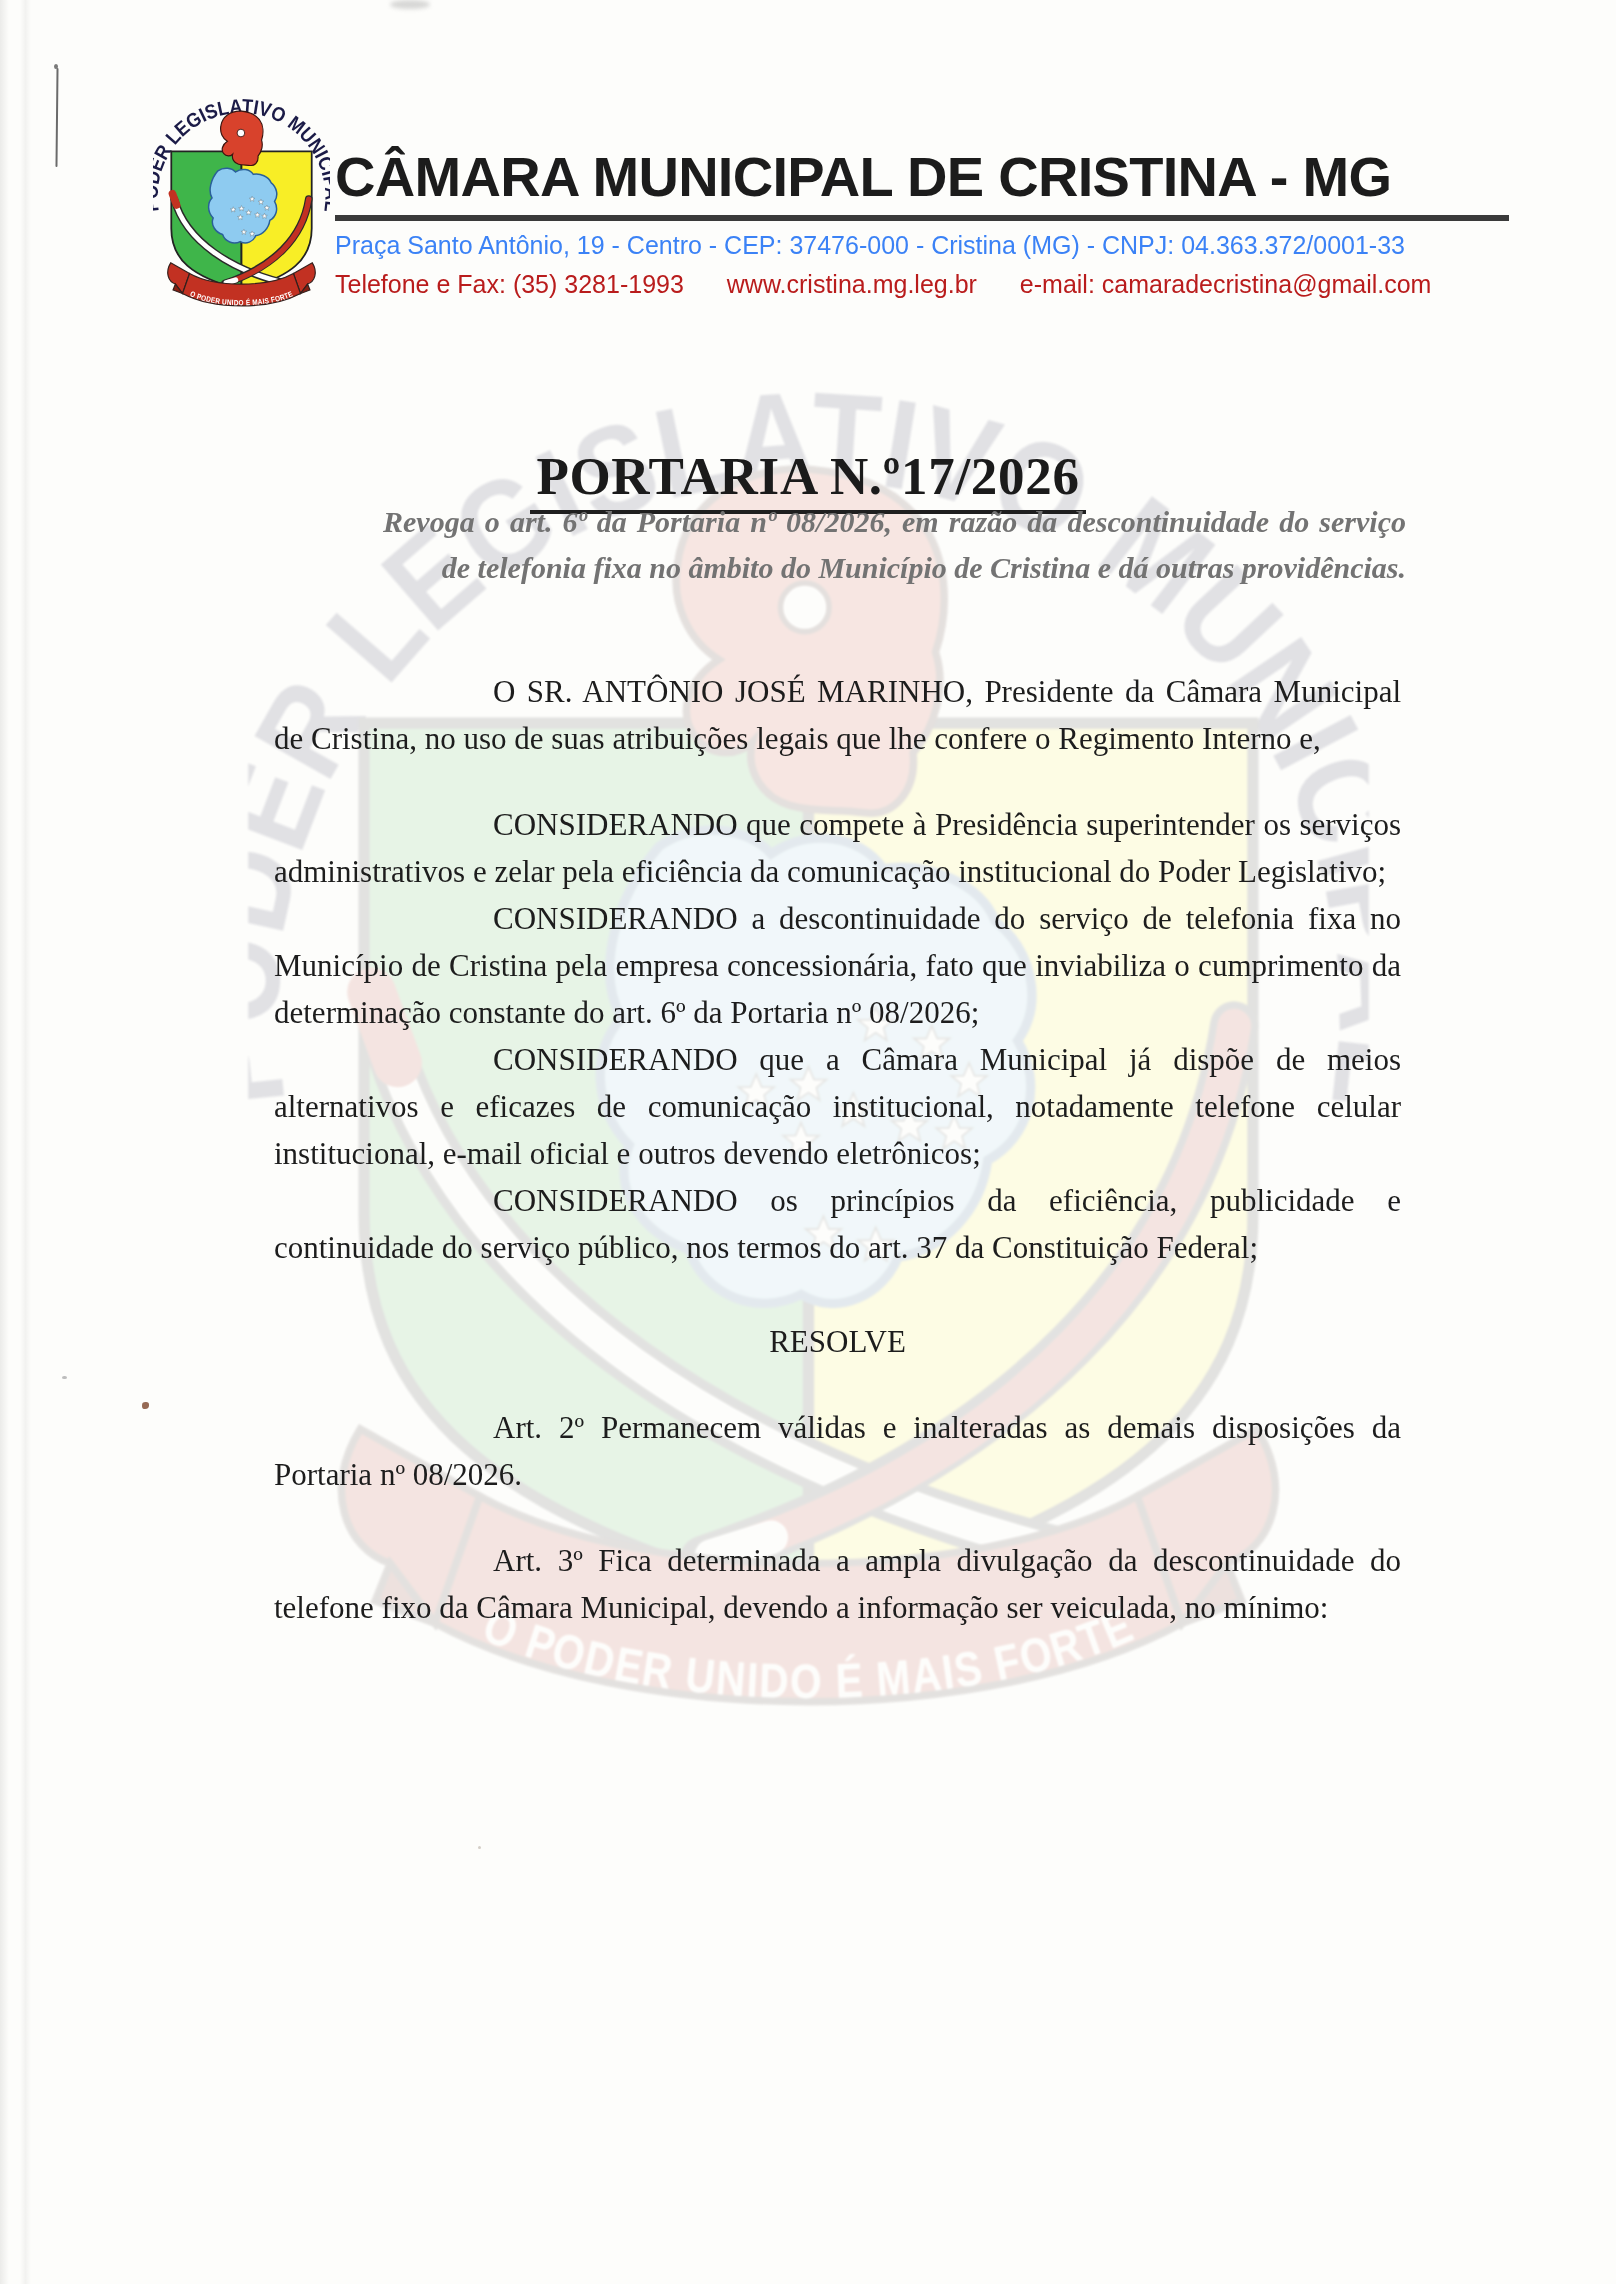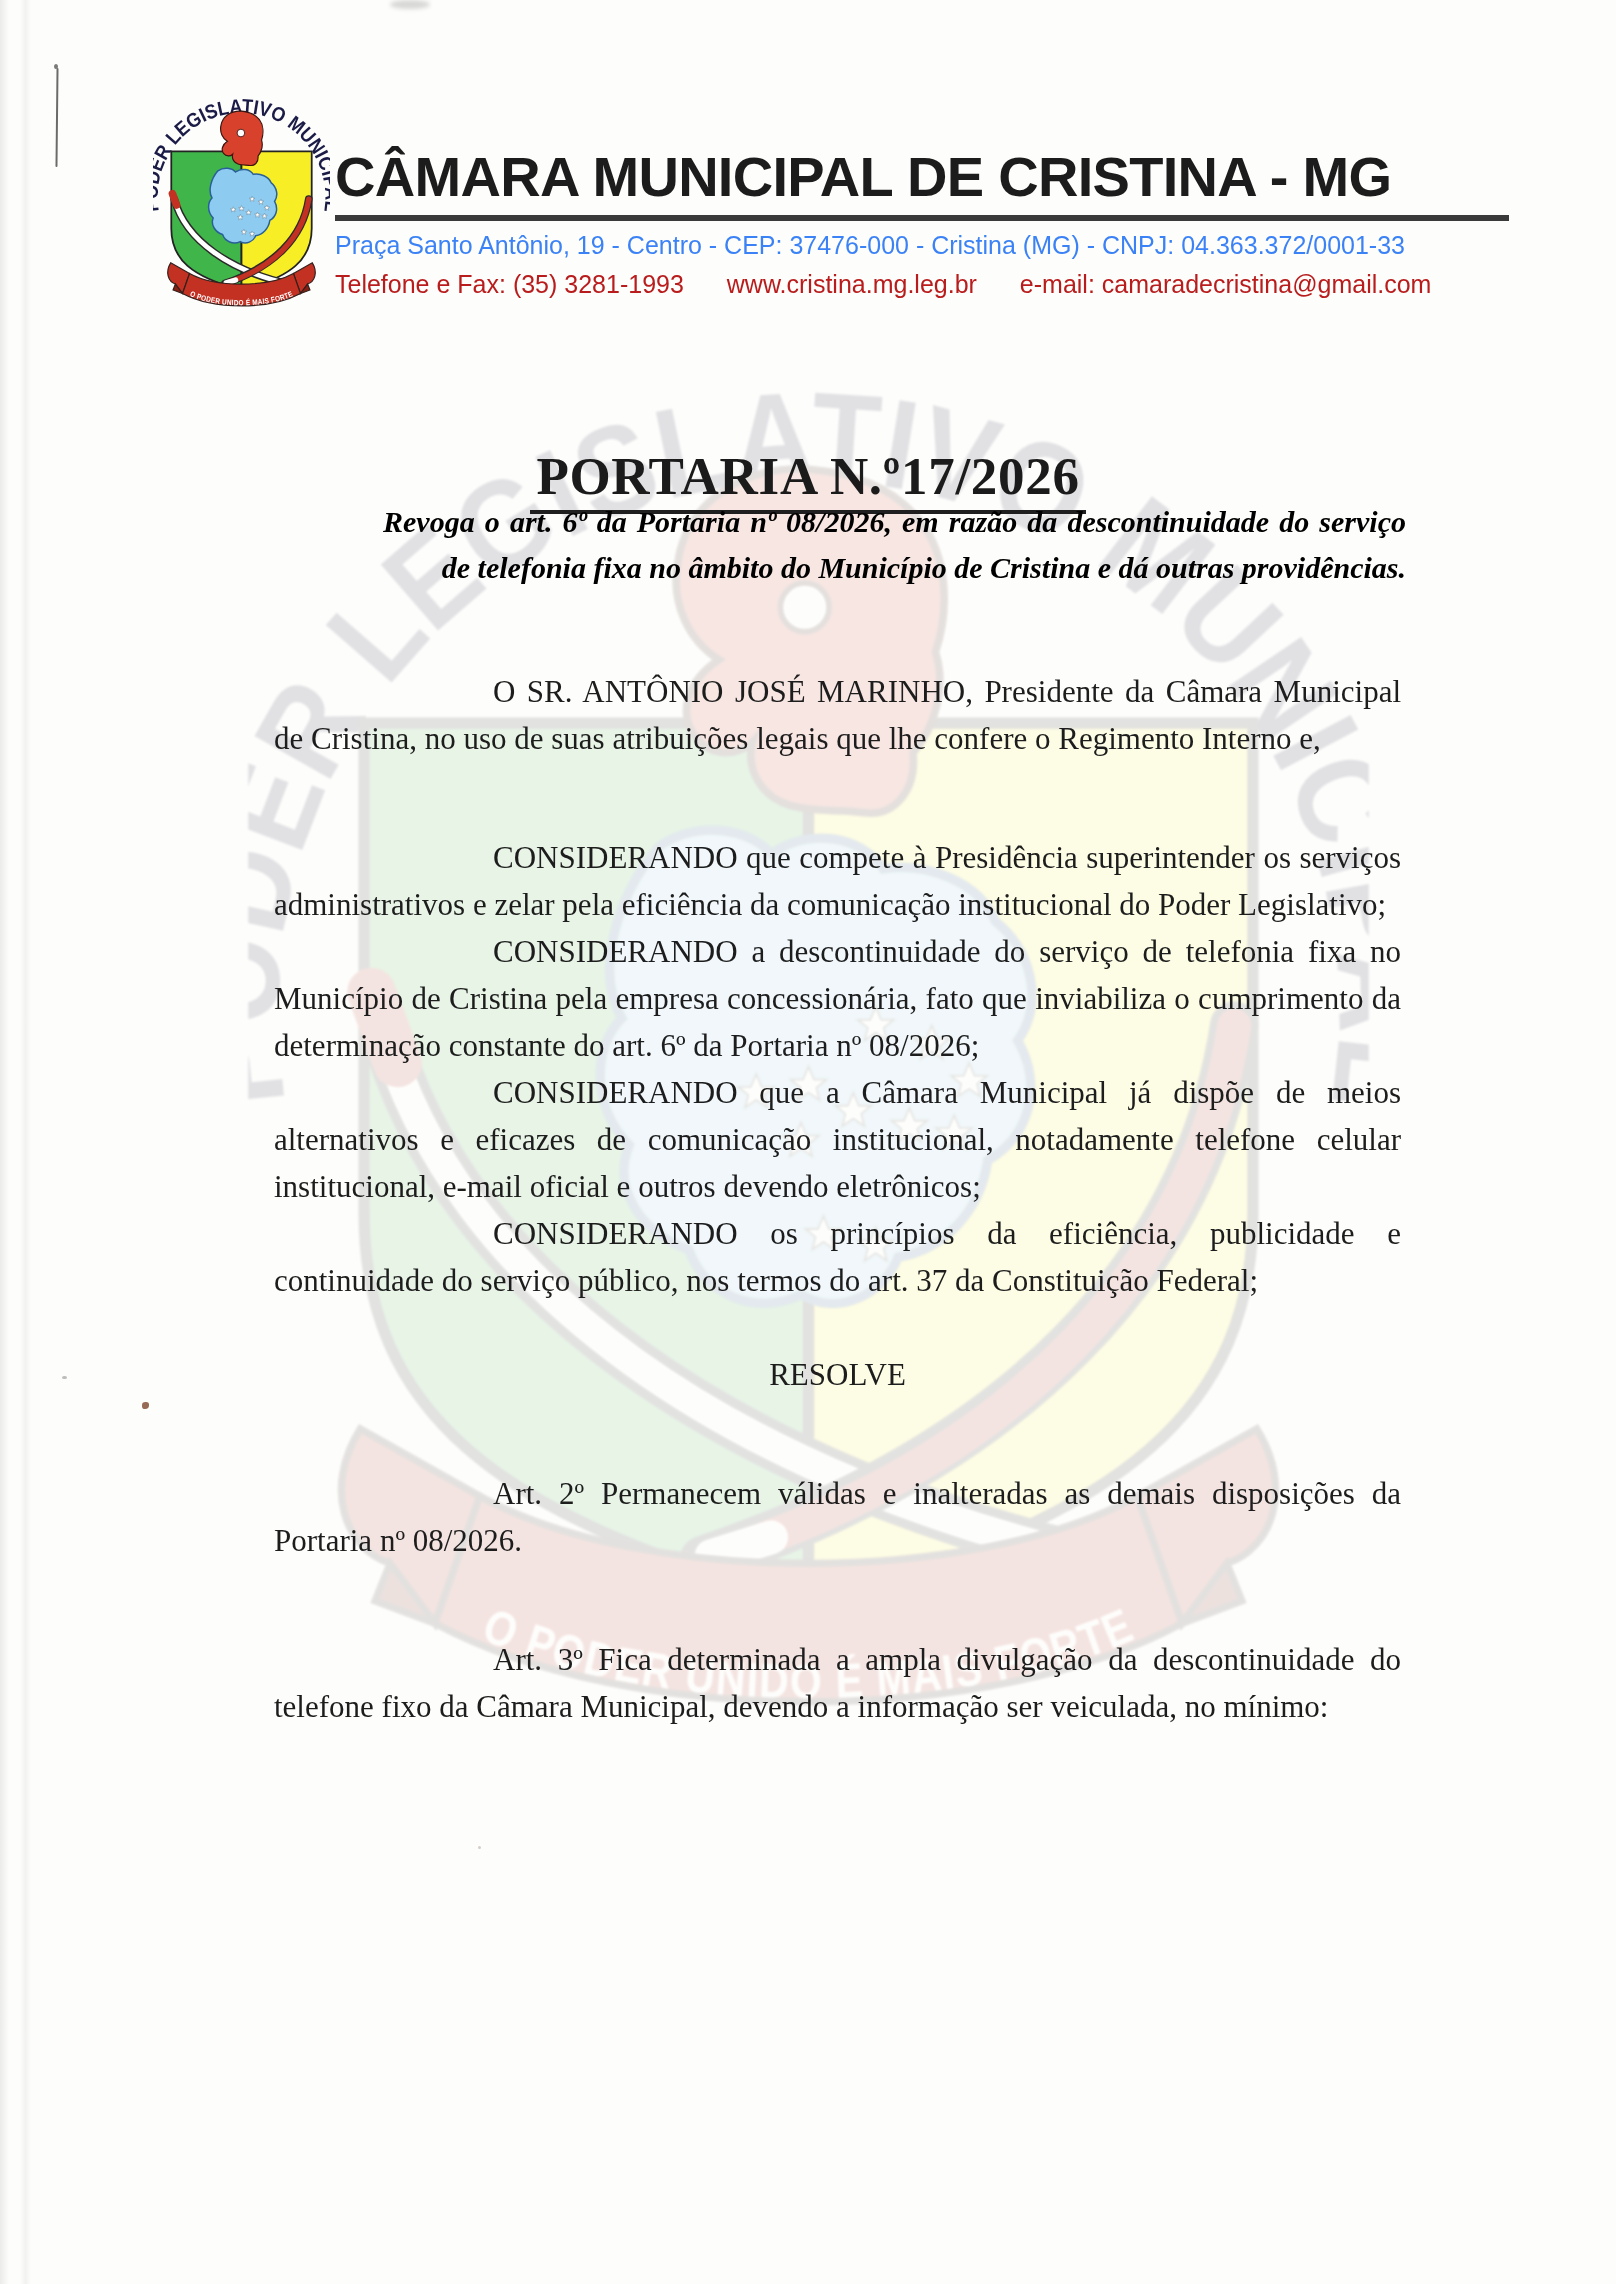--- a/index.html
+++ b/index.html
@@ -35,26 +35,26 @@
     margin-top:9.8px;white-space:nowrap;}
   .contact{font-family:"Liberation Sans",sans-serif;font-size:25px;color:#b91c1c;
     margin-top:10.4px;white-space:nowrap;}
   .contact .seg{display:inline-block;margin-right:36px;}
   .contact .seg:last-child{margin-right:0;}
   
   .doc-title-wrap{position:absolute;left:0;top:414px;width:1616px;text-align:center;}
   .doc-title{display:inline-block;font-weight:bold;font-size:53px;line-height:1;
     color:#1b1b1b;border-bottom:4.6px solid #1f1f1f;padding:0 6.5px 6.5px 6.5px;letter-spacing:0.7px;margin-top:36px;}
   .summary{position:absolute;left:383px;top:499px;width:1023px;
-    font-weight:bold;font-style:italic;font-size:30px;line-height:46px;color:#000000;
+    font-weight:bold;font-style:italic;font-size:30px;line-height:46px;color:#737373;
     text-align:justify;text-align-last:right;}
   .doc-body{position:absolute;left:274px;top:668px;width:1127px;
     font-size:31px;line-height:47px;text-align:justify;color:#1d1d1d;}
   .doc-body p{margin:0;text-indent:219px;}
-  .doc-body p.sp{margin-top:72px;font-family:Liberation Serif, serif;}
+  .doc-body p.sp{margin-top:39px;font-family:Liberation Serif, serif;}
   .doc-body p.resolve{text-indent:0;text-align:center;margin-top:47px;}
 </style>
 </head>
 <body>
 
 <div class="page">
 
   <svg width="0" height="0" style="position:absolute" aria-hidden="true">
     <defs>
       <path id="arc-path" d="M 14 227 A 142 142 0 1 1 286 227" fill="none"></path>

